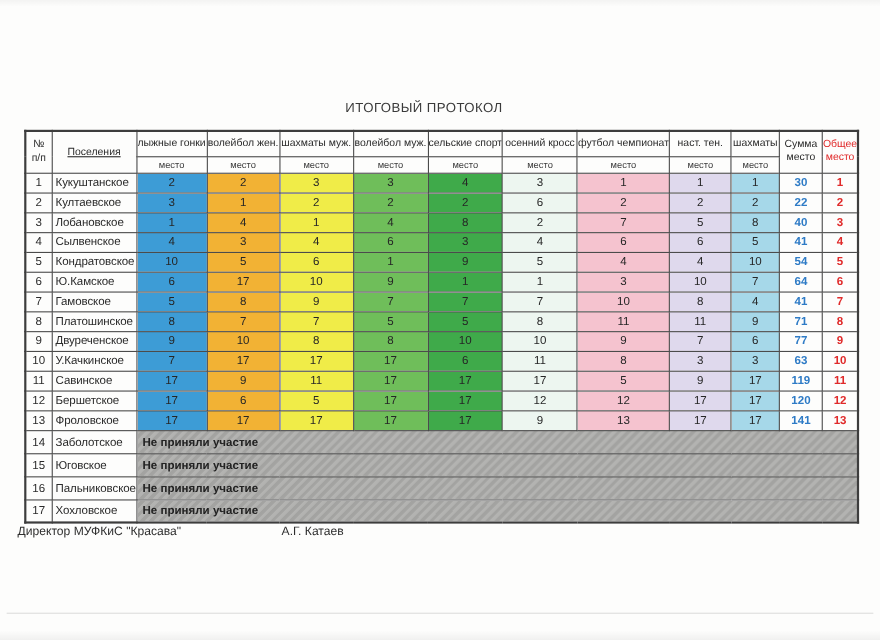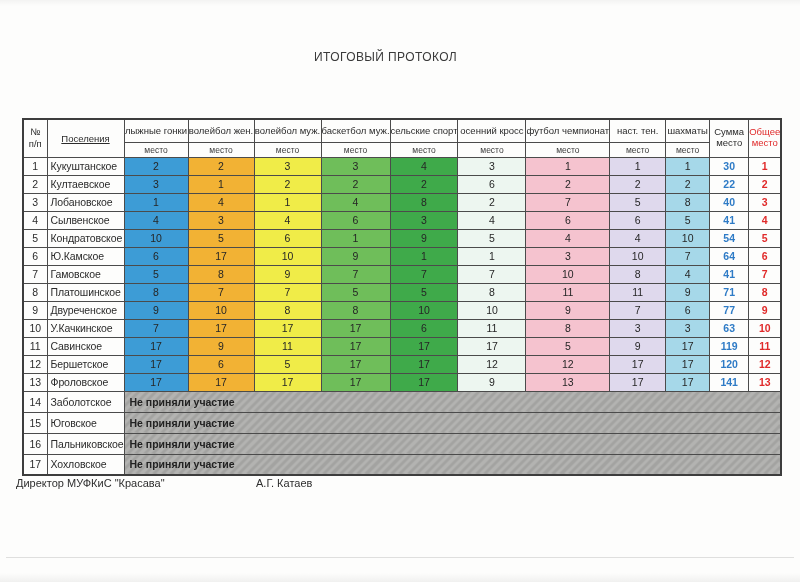--- a/index.html
+++ b/index.html
@@ -1,21 +1,21 @@
 <!DOCTYPE html>
 <html><head>
 <meta charset="utf-8">
 <style>
   * { box-sizing: border-box; }
   html, body { margin: 0; padding: 0; }
   body { width: 800px; height: 582px; background: #ffffff; font-family: "Liberation Sans", sans-serif; }
   .page { position: relative; width: 800px; height: 582px; background: #fdfdfc; overflow: hidden; }
 
   .title-block { position: absolute; left: 22px; width: 727px; top: 50px; text-align: center; color: #3a3a3a; }
-  .doc-title { font-size: 12px; letter-spacing: 0.4px; }
+  .doc-title { font-size: 12px; letter-spacing: 0.4px; margin-top: 41px; }
   .doc-subtitle { margin-top: 15px; font-size: 11px; }
 
   table.protocol { position: absolute; left: 22px; top: 118px; border-collapse: collapse; table-layout: fixed; border: 2px solid #3d3d3d; }
   .protocol th, .protocol td { border: 1px solid #4b4b4b; padding: 0; text-align: center; vertical-align: middle; color: #2b2b2b; overflow: hidden; }
 
   tr.sports-row th { height: 23px; font-size: 9.5px; font-weight: normal; white-space: nowrap; background: #fdfdfc; }
   tr.place-row th { height: 15px; font-size: 8.5px; font-weight: normal; color: #3c3c3c; background: #fdfdfc; }
 
   th.corner { font-size: 10px; font-weight: normal; line-height: 1.25; }
   th.settlements-h { font-size: 11px; font-weight: normal; text-decoration: underline; }
@@ -72,22 +72,22 @@
     </colgroup>
     <thead>
       <tr class="sports-row">
         <th class="corner" rowspan="2">
           <div>№</div>
           <div>п/п</div>
         </th>
         <th class="settlements-h" rowspan="2">Поселения</th>
         <th>лыжные гонки</th>
           <th>волейбол жен.</th>
+          <th>шахматы муж.</th>
           <th>волейбол муж.</th>
-          <th>баскетбол муж.</th>
           <th>сельские спорт</th>
           <th>осенний кросс</th>
           <th>футбол чемпионат</th>
           <th>наст. тен.</th>
           <th>шахматы</th>
           <th class="sum-h" rowspan="2" id="sum-h">
           <div>Сумма</div>
           <div>место</div>
         </th>
         <th class="total-h" rowspan="2">

